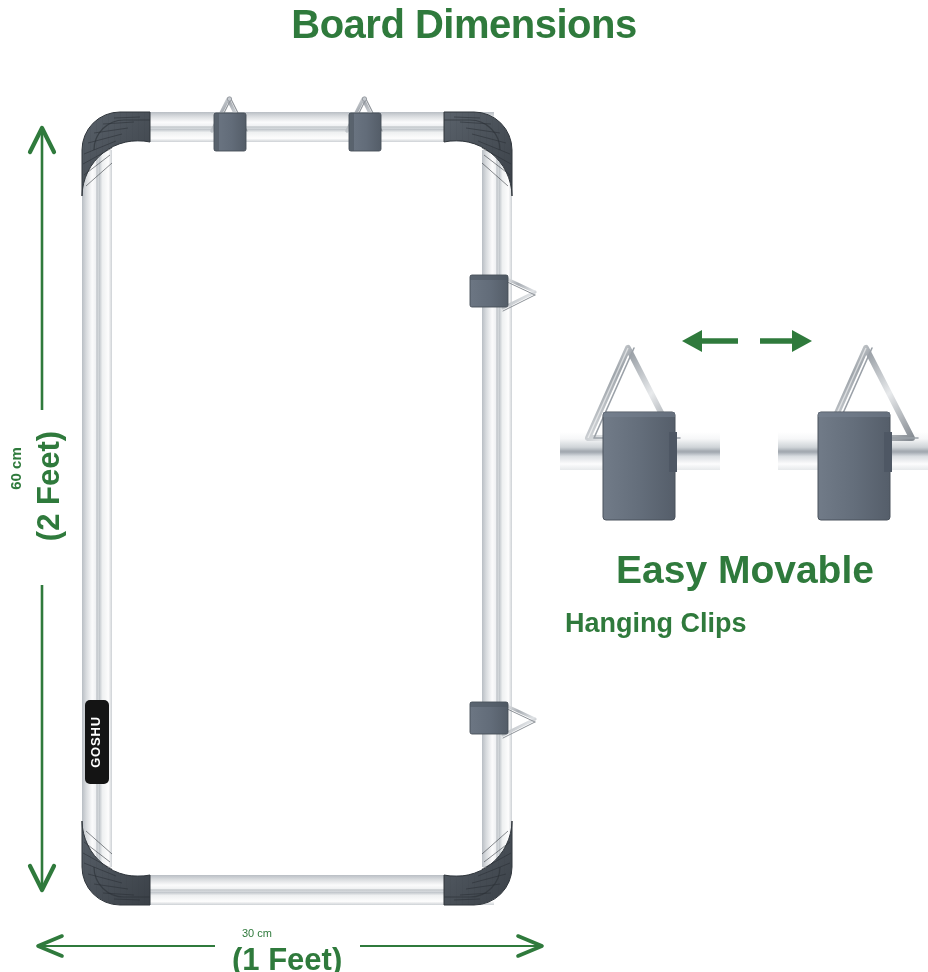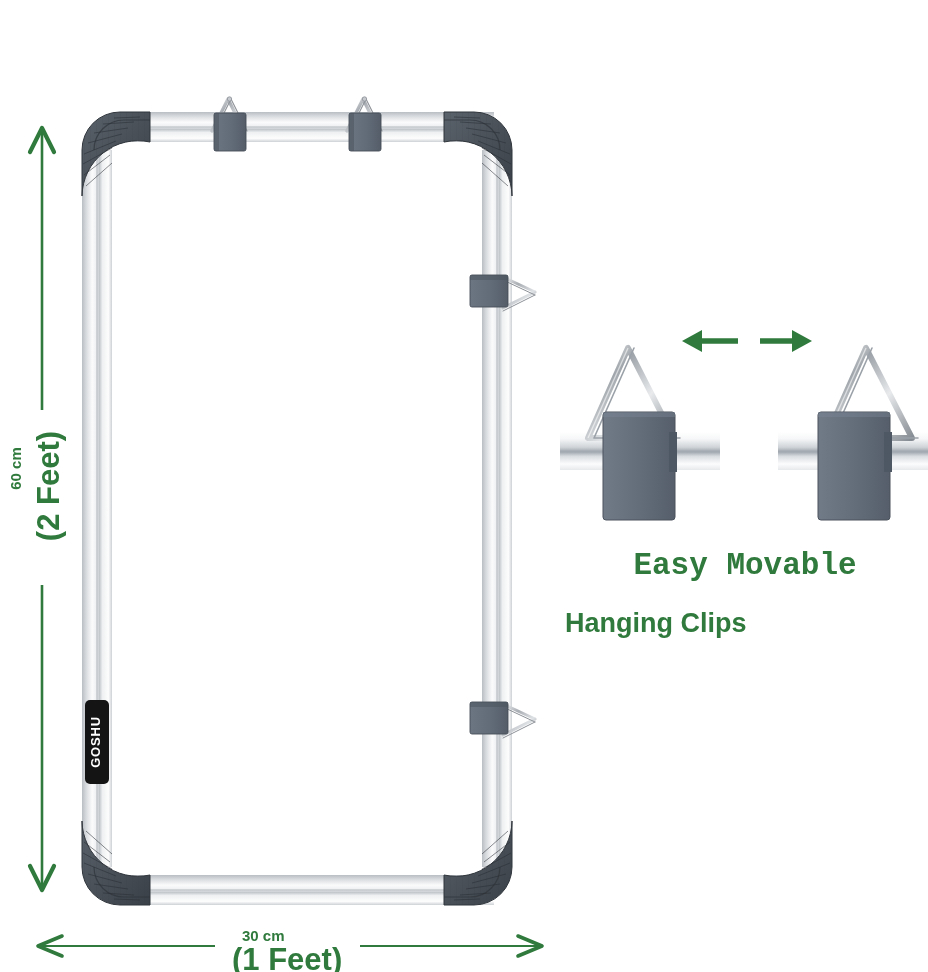--- a/index.html
+++ b/index.html
@@ -55,42 +55,41 @@
     left: -6px;
     top: 468px;
     font-size: 31px;
     font-weight: bold;
     transform: rotate(-90deg);
     transform-origin: center center;
   }
   #width-cm {
     left: 242px;
     top: 927px;
-    font-size: 15px;
-    font-weight: bold;
+    font-size: 11px;
+    font-weight: normal;
   }
   #width-feet {
     left: 232px;
     top: 942px;
     font-size: 31px;
     font-weight: bold;
   }
 
   
   #easy-movable {
     position: absolute;
     left: 565px;
     top: 548px;
     width: 360px;
     text-align: center;
-    font-size: 31px;
+    font-size: 39px;
     font-weight: bold;
     color: #2f7a3c;
     white-space: nowrap;
-    font-family: Liberation Mono, monospace;
   }
   #hanging-clips {
     position: absolute;
     left: 565px;
     top: 608px;
     width: 360px;
     text-align: left;
     font-size: 27px;
     font-weight: bold;
     color: #2f7a3c;
@@ -103,20 +102,21 @@
     left: 0;
     top: 0;
     overflow: visible;
   }
 </style>
 </head>
 <body>
 
 <div class="stage">
 
+  <div id="page-title">Board Dimensions</div>
 
   <svg class="layer" width="928" height="972" viewBox="0 0 928 972">
     <defs>
 
       <linearGradient id="railH" x1="0" y1="0" x2="0" y2="1">
         <stop offset="0%" stop-color="#b9bec4"></stop>
         <stop offset="14%" stop-color="#d8dbde"></stop>
         <stop offset="34%" stop-color="#fbfbfc"></stop>
         <stop offset="50%" stop-color="#eceef0"></stop>
         <stop offset="58%" stop-color="#c2c7cc"></stop>

